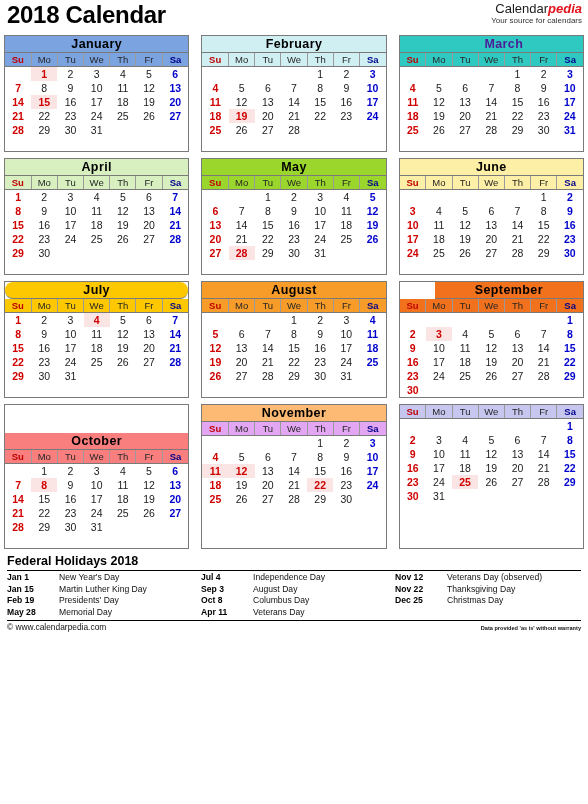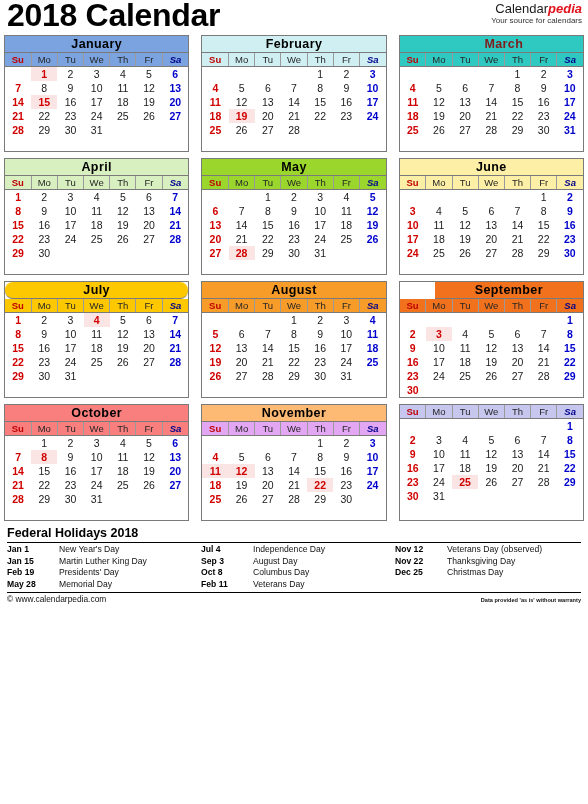--- a/index.html
+++ b/index.html
@@ -6,40 +6,40 @@
   body{
     width:588px;height:804px;
     background:#ffffff;
     font-family:"Liberation Sans", sans-serif;
     overflow:hidden;
   }
   .page{position:relative;width:588px;height:804px;box-sizing:border-box;padding:0 4px;}
 
   
   .topbar{display:flex;align-items:flex-start;justify-content:space-between;height:32px;padding:1px 2px 0 3px;box-sizing:border-box;}
-  .title{font-size:32px;font-weight:bold;color:#000;letter-spacing:-0.3px;line-height:28px;text-align:right;}
+  .title{font-size:24px;font-weight:bold;color:#000;letter-spacing:-0.3px;line-height:28px;text-align:right;}
   .brand{text-align:right;padding-top:1px;}
   .brand-name{font-size:13px;line-height:13px;color:#1a1a1a;white-space:nowrap;}
   .brand-name i{color:#e1131d;font-style:italic;font-weight:bold;}
   .brand-tag{font-size:8px;color:#333;line-height:11px;white-space:nowrap;}
 
   
   .months{display:grid;grid-template-columns:repeat(3,1fr);column-gap:12px;row-gap:6px;padding:3px 0 0 0;}
   .month{border:1px solid #7a7a7a;box-sizing:border-box;background:#fff;}
   .m-title{text-align:center;font-size:12.5px;font-weight:bold;color:#000;line-height:16px;height:16px;letter-spacing:0.4px;border-bottom:1px solid #7a7a7a;}
   table.cal{width:100%;border-collapse:collapse;table-layout:fixed;}
   table.cal th{
     font-size:9.5px;font-weight:bold;height:13px;line-height:13px;
     border-right:1px solid #9a9a9a;border-bottom:1px solid #7a7a7a;
     text-align:center;padding:0;
   }
   table.cal th:last-child{border-right:none;}
   table.cal th.wd{font-weight:normal;color:#262626;}
   table.cal th.su{color:#c00000;}
-  table.cal th.sa{color:#00008b;font-style:italic;}
+  table.cal th.sa{color:#00008b;}
   table.cal td{
     font-size:10.5px;height:14px;line-height:14px;text-align:center;padding:0;
     color:#1a1a1a;background:#fff;
   }
   table.cal td.su{color:#d00000;font-weight:bold;}
   table.cal td.sa{color:#0000cd;font-weight:bold;}
   table.cal td.hol{background:#fbe4e4;color:#d00000;font-weight:bold;}
   table.cal td.empty{color:transparent;}
 
   
@@ -207,21 +207,21 @@
               <td class="empty"></td>
               <td class="empty"></td>
               <td class="empty"></td>
               <td class="empty"></td>
               <td class="empty"></td>
             </tr>
           </tbody>
         </table>
       </div>
       <div class="month">
-        <div class="m-title" style="background: rgb(47, 201, 194); color: #7f1d1d; padding-left: 25px;">March</div>
+        <div class="m-title" style="background: rgb(47, 201, 194); color: #4c1d95; padding-left: 25px;">March</div>
         <table class="cal">
           <thead>
             <tr>
               <th class="su" style="background: rgb(47, 201, 194);">Su</th>
               <th class="wd" style="background: rgb(47, 201, 194);">Mo</th>
               <th class="wd" style="background: rgb(47, 201, 194);">Tu</th>
               <th class="wd" style="background: rgb(47, 201, 194);">We</th>
               <th class="wd" style="background: rgb(47, 201, 194);">Th</th>
               <th class="wd" style="background: rgb(47, 201, 194);">Fr</th>
               <th class="sa" style="background: rgb(47, 201, 194);">Sa</th>
@@ -711,21 +711,21 @@
               <td class="empty"></td>
               <td class="empty"></td>
               <td class="empty"></td>
               <td class="empty"></td>
               <td class="empty"></td>
             </tr>
           </tbody>
         </table>
       </div>
       <div class="month">
-        <div class="m-title" style="background: rgb(249, 127, 127); color: rgb(0, 0, 0);">October</div>
+        <div class="m-title" style="background: rgb(249, 127, 127); color: rgb(0, 0, 0); margin-top: 28px;">October</div>
         <table class="cal">
           <thead>
             <tr>
               <th class="su" style="background: rgb(249, 127, 127);">Su</th>
               <th class="wd" style="background: rgb(249, 127, 127);">Mo</th>
               <th class="wd" style="background: rgb(249, 127, 127);">Tu</th>
               <th class="wd" style="background: rgb(249, 127, 127);">We</th>
               <th class="wd" style="background: rgb(249, 127, 127);">Th</th>
               <th class="wd" style="background: rgb(249, 127, 127);">Fr</th>
               <th class="sa" style="background: rgb(249, 127, 127);">Sa</th>
@@ -963,21 +963,21 @@
           </div>
           <div class="fh-row">
             <span class="fh-date">Sep 3</span>
             <span class="fh-name">August Day</span>
           </div>
           <div class="fh-row">
             <span class="fh-date">Oct 8</span>
             <span class="fh-name">Columbus Day</span>
           </div>
           <div class="fh-row">
-            <span class="fh-date">Feb 11</span>
+            <span class="fh-date">Apr 11</span>
             <span class="fh-name">Veterans Day</span>
           </div>
         </div>
         <div>
           <div class="fh-row">
             <span class="fh-date">Nov 12</span>
             <span class="fh-name">Veterans Day (observed)</span>
           </div>
           <div class="fh-row">
             <span class="fh-date">Nov 22</span>

